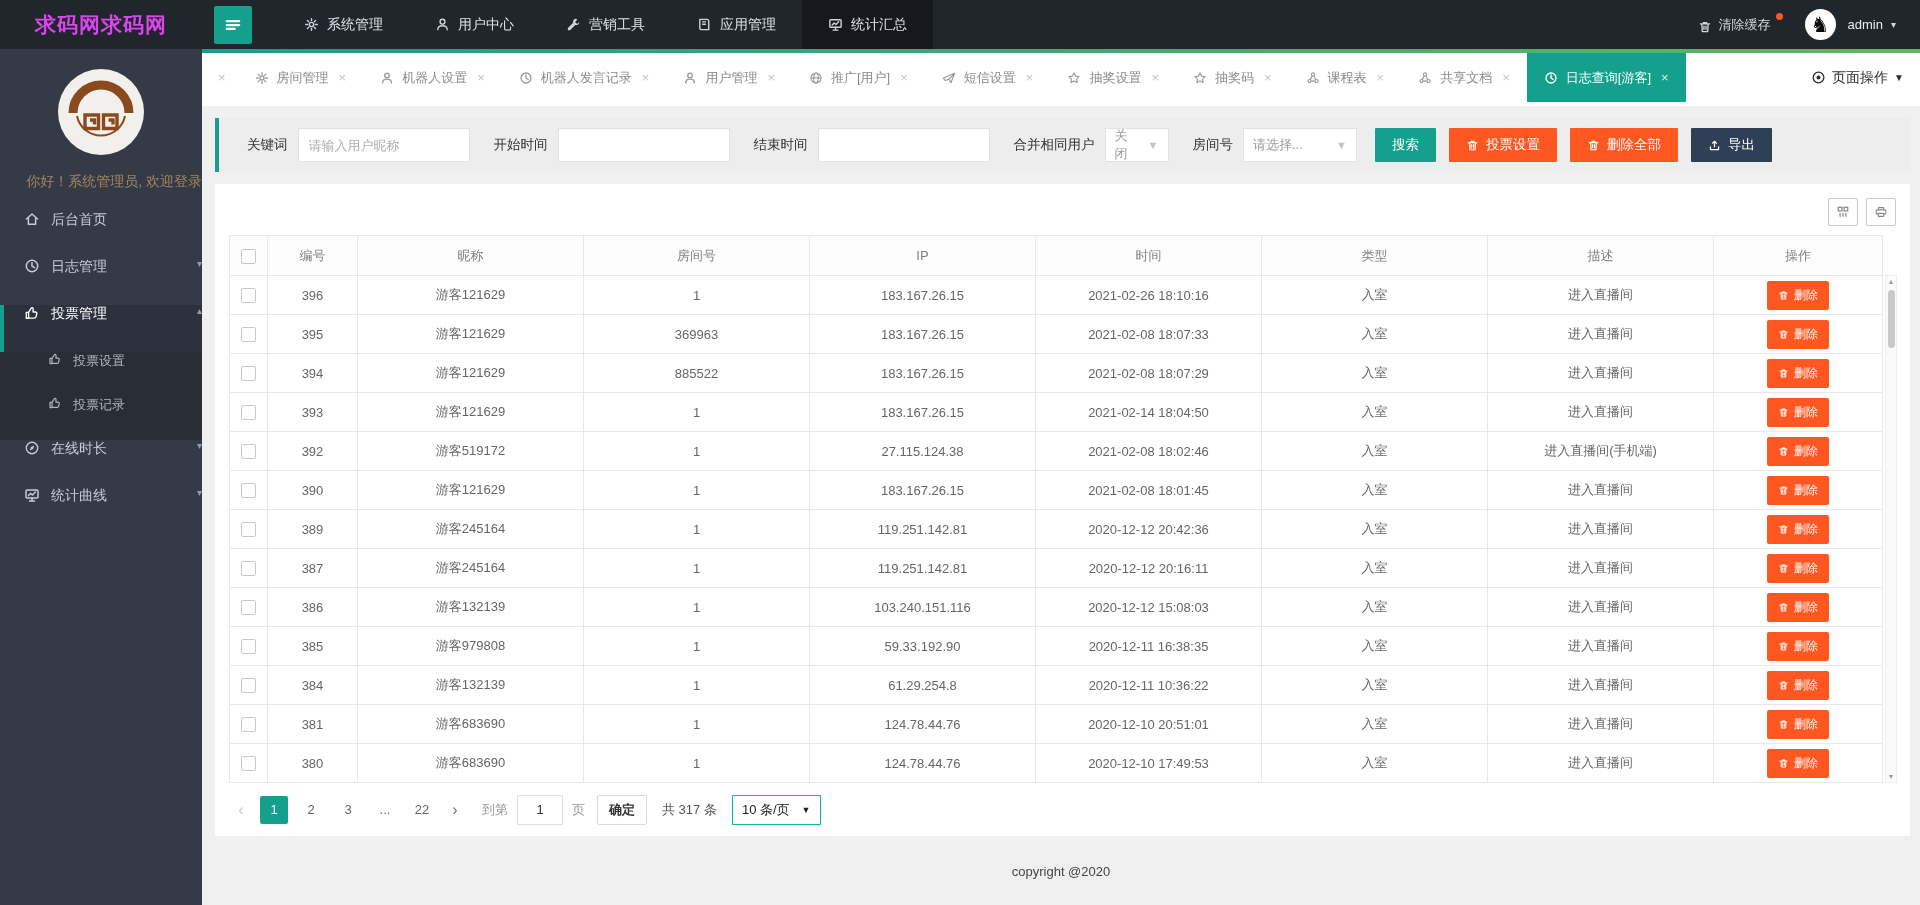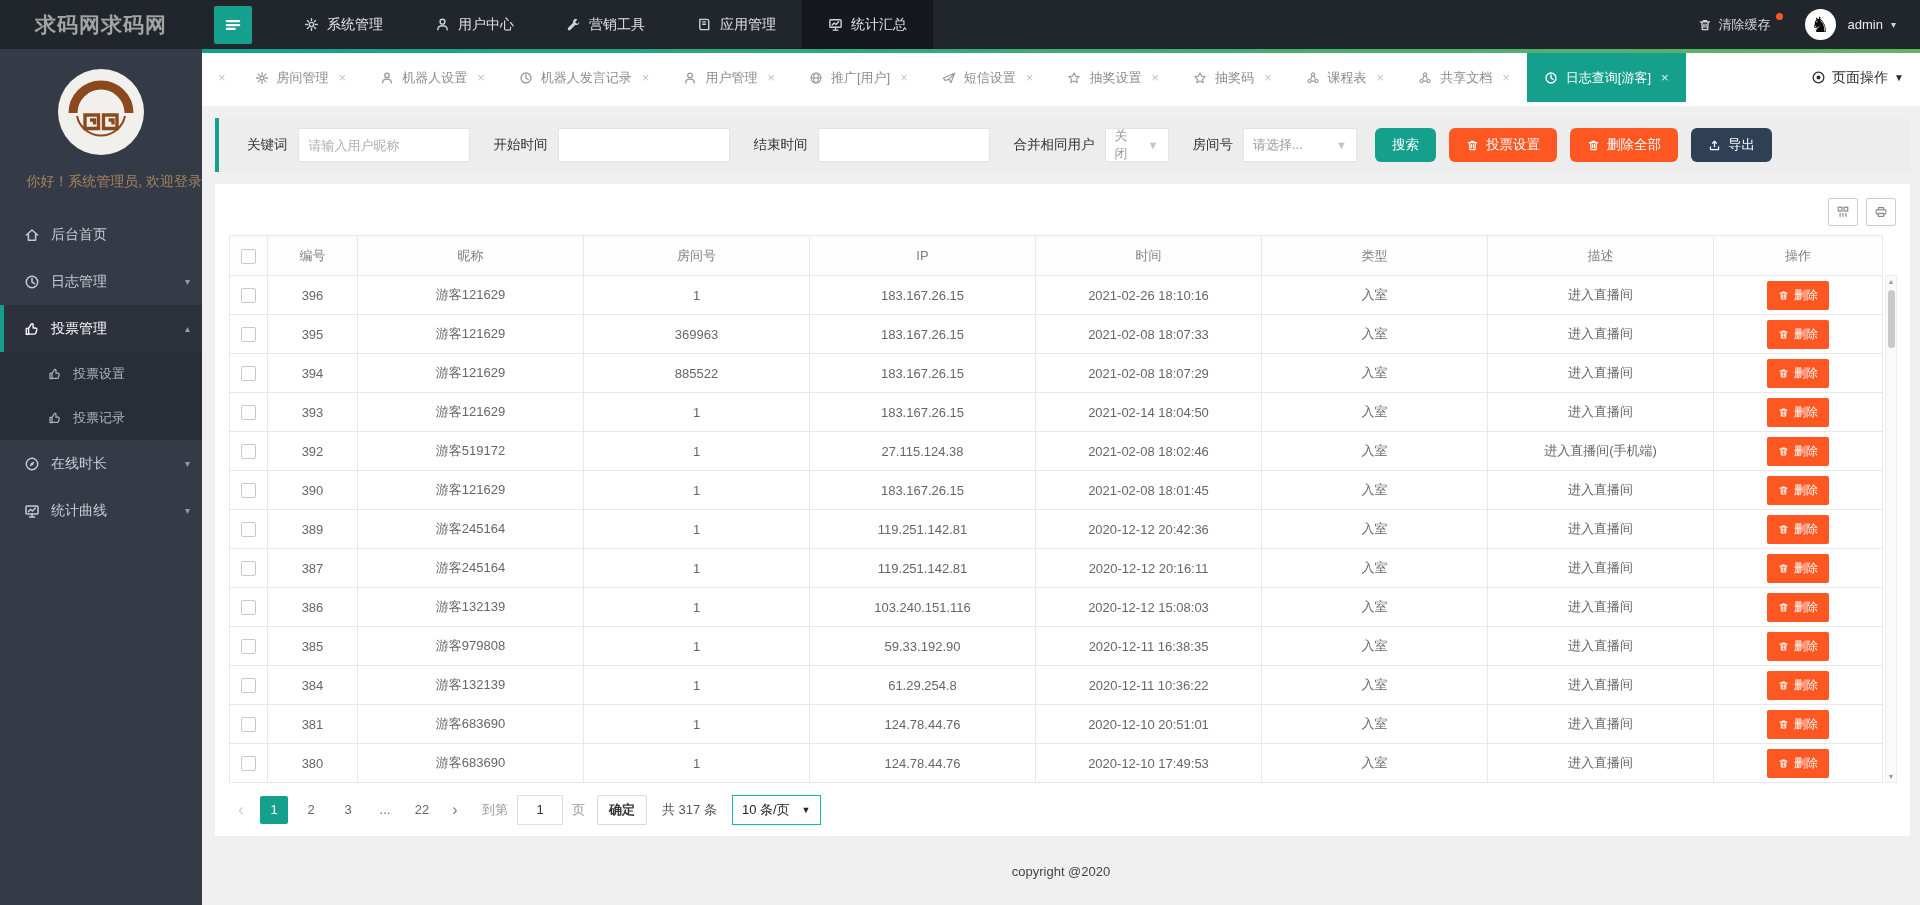--- a/index.html
+++ b/index.html
@@ -5,43 +5,43 @@
   :root{
     --accent:#14a08d; --accent2:#63b562; --danger:#ff5722; --export:#2f4056;
     --topbar:#21252c; --topbar-active:#15181e; --sidebar:#353b46; --sidebar-sub:#282d36; --welcome:#a4845f;
   }
   *{box-sizing:border-box;margin:0;padding:0}
   html,body{width:1920px;height:905px;overflow:hidden;font-family:"Liberation Sans","DejaVu Sans",sans-serif;background:#f0f0f0}
   svg{display:block}
 
   
   .topbar{height:49px;background:var(--topbar);display:flex;align-items:stretch;color:#e8eaee}
-  .logo{width:202px;display:flex;align-items:center;justify-content:center;font-size:21px;font-weight:bold;color:#a3a3a3;letter-spacing:1px}
+  .logo{width:202px;display:flex;align-items:center;justify-content:center;font-size:21px;font-weight:bold;color:#d946ef;letter-spacing:1px}
   .burger{width:38px;height:38px;align-self:center;margin:0 10px 0 12px;background:var(--accent);border:none;border-radius:2px;display:flex;align-items:center;justify-content:center;color:#fff;cursor:pointer}
   .burger svg{width:18px;height:18px}
   .topmenu{display:flex;margin-left:16px}
   .topmenu-item{display:flex;align-items:center;gap:8px;padding:0 26px;font-size:14px;color:#dfe2e8;cursor:pointer}
   .topmenu-item svg{width:15px;height:15px;color:#cfd3da}
   .topmenu-item.active{background:var(--topbar-active)}
   .top-right{margin-left:auto;display:flex;align-items:center;padding-right:24px}
-  .clear-cache{display:flex;align-items:center;gap:7px;font-size:13px;color:#d6d9de;position:relative;margin-right:34px;cursor:pointer}
+  .clear-cache{display:flex;align-items:flex-end;gap:7px;font-size:13px;color:#d6d9de;position:relative;margin-right:34px;cursor:pointer}
   .clear-cache svg{width:14px;height:14px}
   .badge-dot{position:absolute;right:-12px;top:-3px;width:7px;height:7px;border-radius:50%;background:#ff5722}
   .avatar{width:31px;height:31px;border-radius:50%;background:#fff;color:#0a0a0a;display:flex;align-items:center;justify-content:center;font-size:21px;line-height:1;overflow:hidden}
   .admin-wrap{display:flex;align-items:center;gap:8px;cursor:pointer}
   .admin-name{font-size:13px;margin-left:4px}
   .caret{font-size:10px;color:#cfd3da}
 
   
   .layout{display:flex;height:856px}
   .sidebar{width:202px;background:var(--sidebar);flex-shrink:0}
   .side-logo{width:86px;height:86px;margin:20px auto 0;display:block}
   .welcome{color:var(--welcome);font-size:14px;text-align:right;margin-top:18px}
   .side-menu{margin-top:20px}
-  .side-item{height:47px;display:flex;align-items:center;gap:11px;padding:0 12px 0 24px;color:#c6cbd4;font-size:14px;cursor:pointer}
+  .side-item{height:47px;display:flex;align-items:flex-start;gap:11px;padding:0 0 0 24px;color:#c6cbd4;font-size:14px;cursor:pointer}
   .side-item svg{width:16px;height:16px;flex-shrink:0}
   .si-chev{margin-left:auto;font-size:10px;color:#959ba6}
   .side-item.active{background:#2c313c;color:#fff;border-left:4px solid var(--accent);padding-left:20px}
   .side-sub{background:var(--sidebar-sub)}
   .side-sub .side-item{height:44px;padding-left:48px;font-size:13px;color:#aeb4bf}
   .side-sub .side-item svg{width:14px;height:14px}
 
   .content{flex:1;display:flex;flex-direction:column;overflow:hidden}
 
   
@@ -59,21 +59,21 @@
   .page-ops svg{width:15px;height:15px}
   .page-ops .caret{color:#2e2e2e}
 
   
   .filterbar{margin:12px 10px 0 13px;background:#ededed;border-left:4px solid var(--accent);height:54px;display:flex;align-items:center;padding:0 12px 0 4px;font-size:13.5px;color:#333}
   .f-label{margin:0 10px 0 24px;white-space:nowrap}
   .f-input{width:172px;height:34px;background:#fff;border:1px solid #e3e3e3;padding:0 10px;font-size:13px;color:#333;outline:none}
   .f-input::placeholder{color:#b0b0b0}
   .sel{height:34px;background:#fff;border:1px solid #e3e3e3;display:flex;align-items:center;justify-content:space-between;padding:0 9px;color:#9a9a9a;font-size:13px;cursor:pointer}
   .sel .caret2{color:#c4c4c4;font-size:11px;margin-left:8px}
-  .btn{height:34px;border:none;border-radius:6px;color:#fff;font-size:13.5px;display:inline-flex;align-items:center;gap:7px;padding:0 17px;cursor:pointer;white-space:nowrap}
+  .btn{height:34px;border:none;border-radius:1px;color:#fff;font-size:13.5px;display:inline-flex;align-items:center;gap:7px;padding:0 17px;cursor:pointer;white-space:nowrap}
   .btn svg{width:13px;height:13px}
   .btn-search{background:var(--accent);margin-left:18px}
   .btn-danger{background:var(--danger);margin-left:13px}
   .btn-export{background:var(--export);margin-left:13px}
 
   
   .card{margin:12px 10px 0 13px;background:#fff;padding:8px 14px 0}
   .card-tools{display:flex;justify-content:flex-end;gap:8px;padding:6px 0 9px}
   .tool-btn{width:30px;height:28px;border:1px solid #ccc;border-radius:2px;background:#fff;display:flex;align-items:center;justify-content:center;color:#8a8a8a;cursor:pointer}
   .tool-btn svg{width:14px;height:14px}

